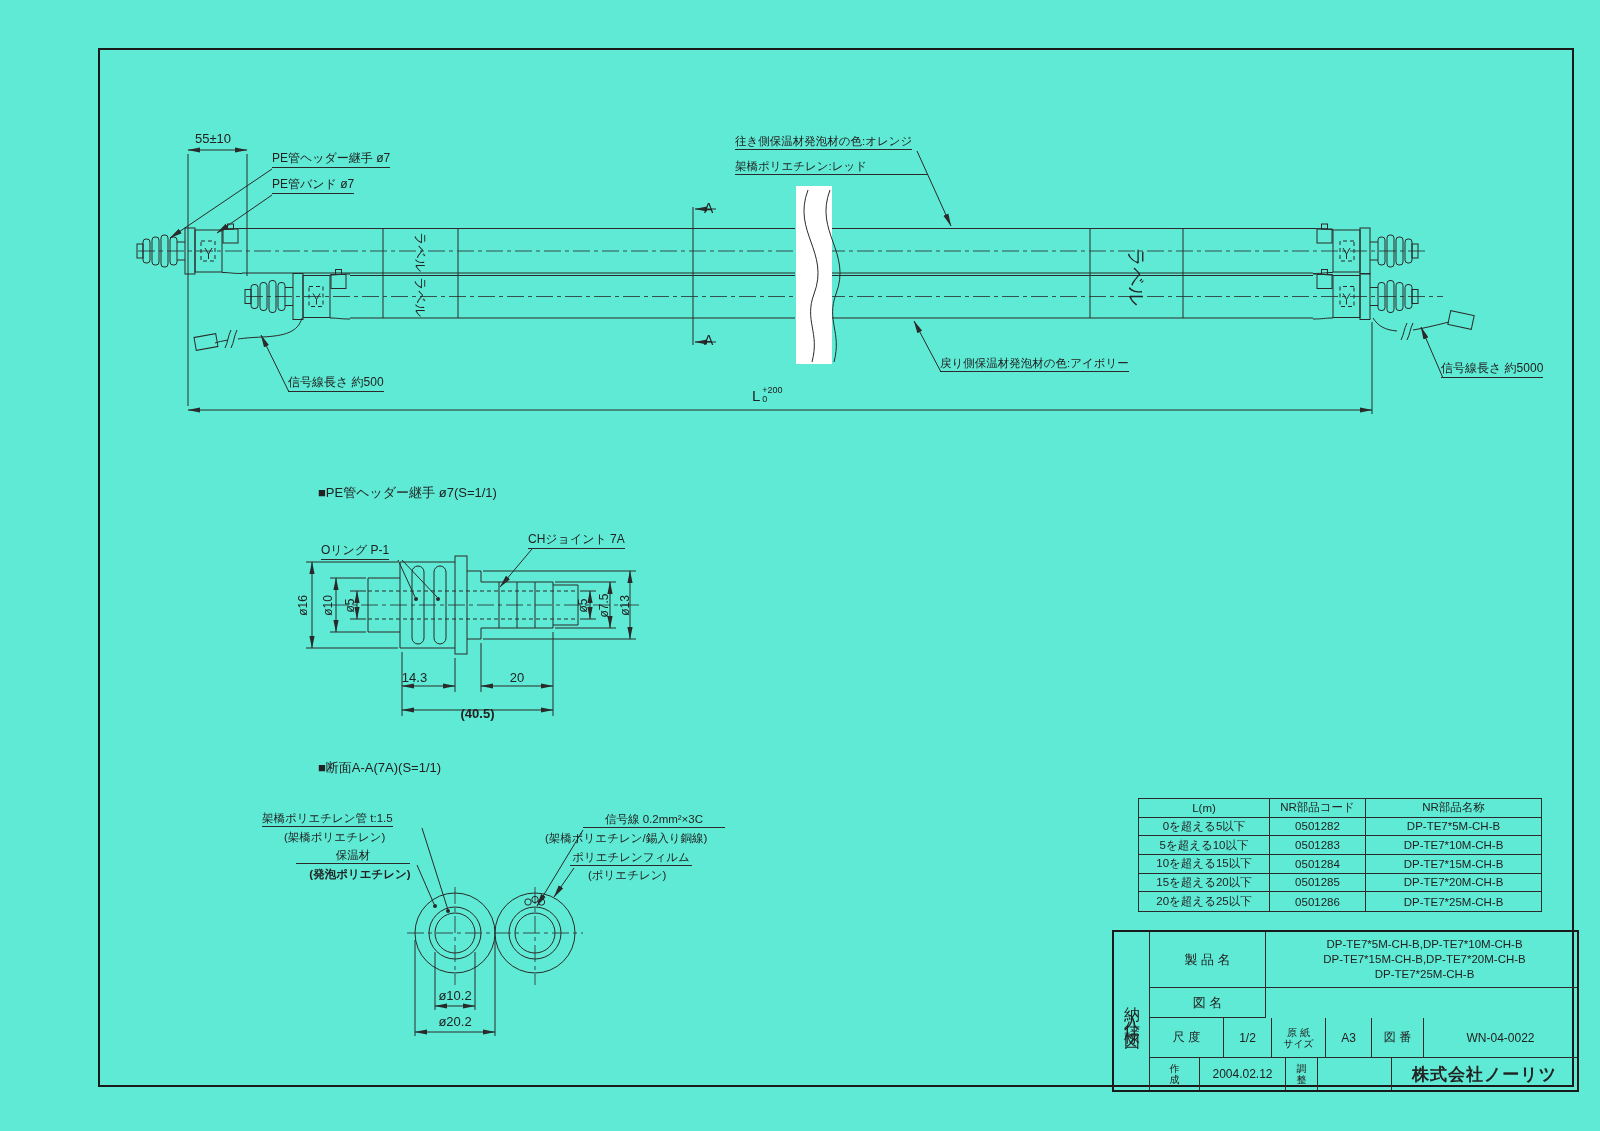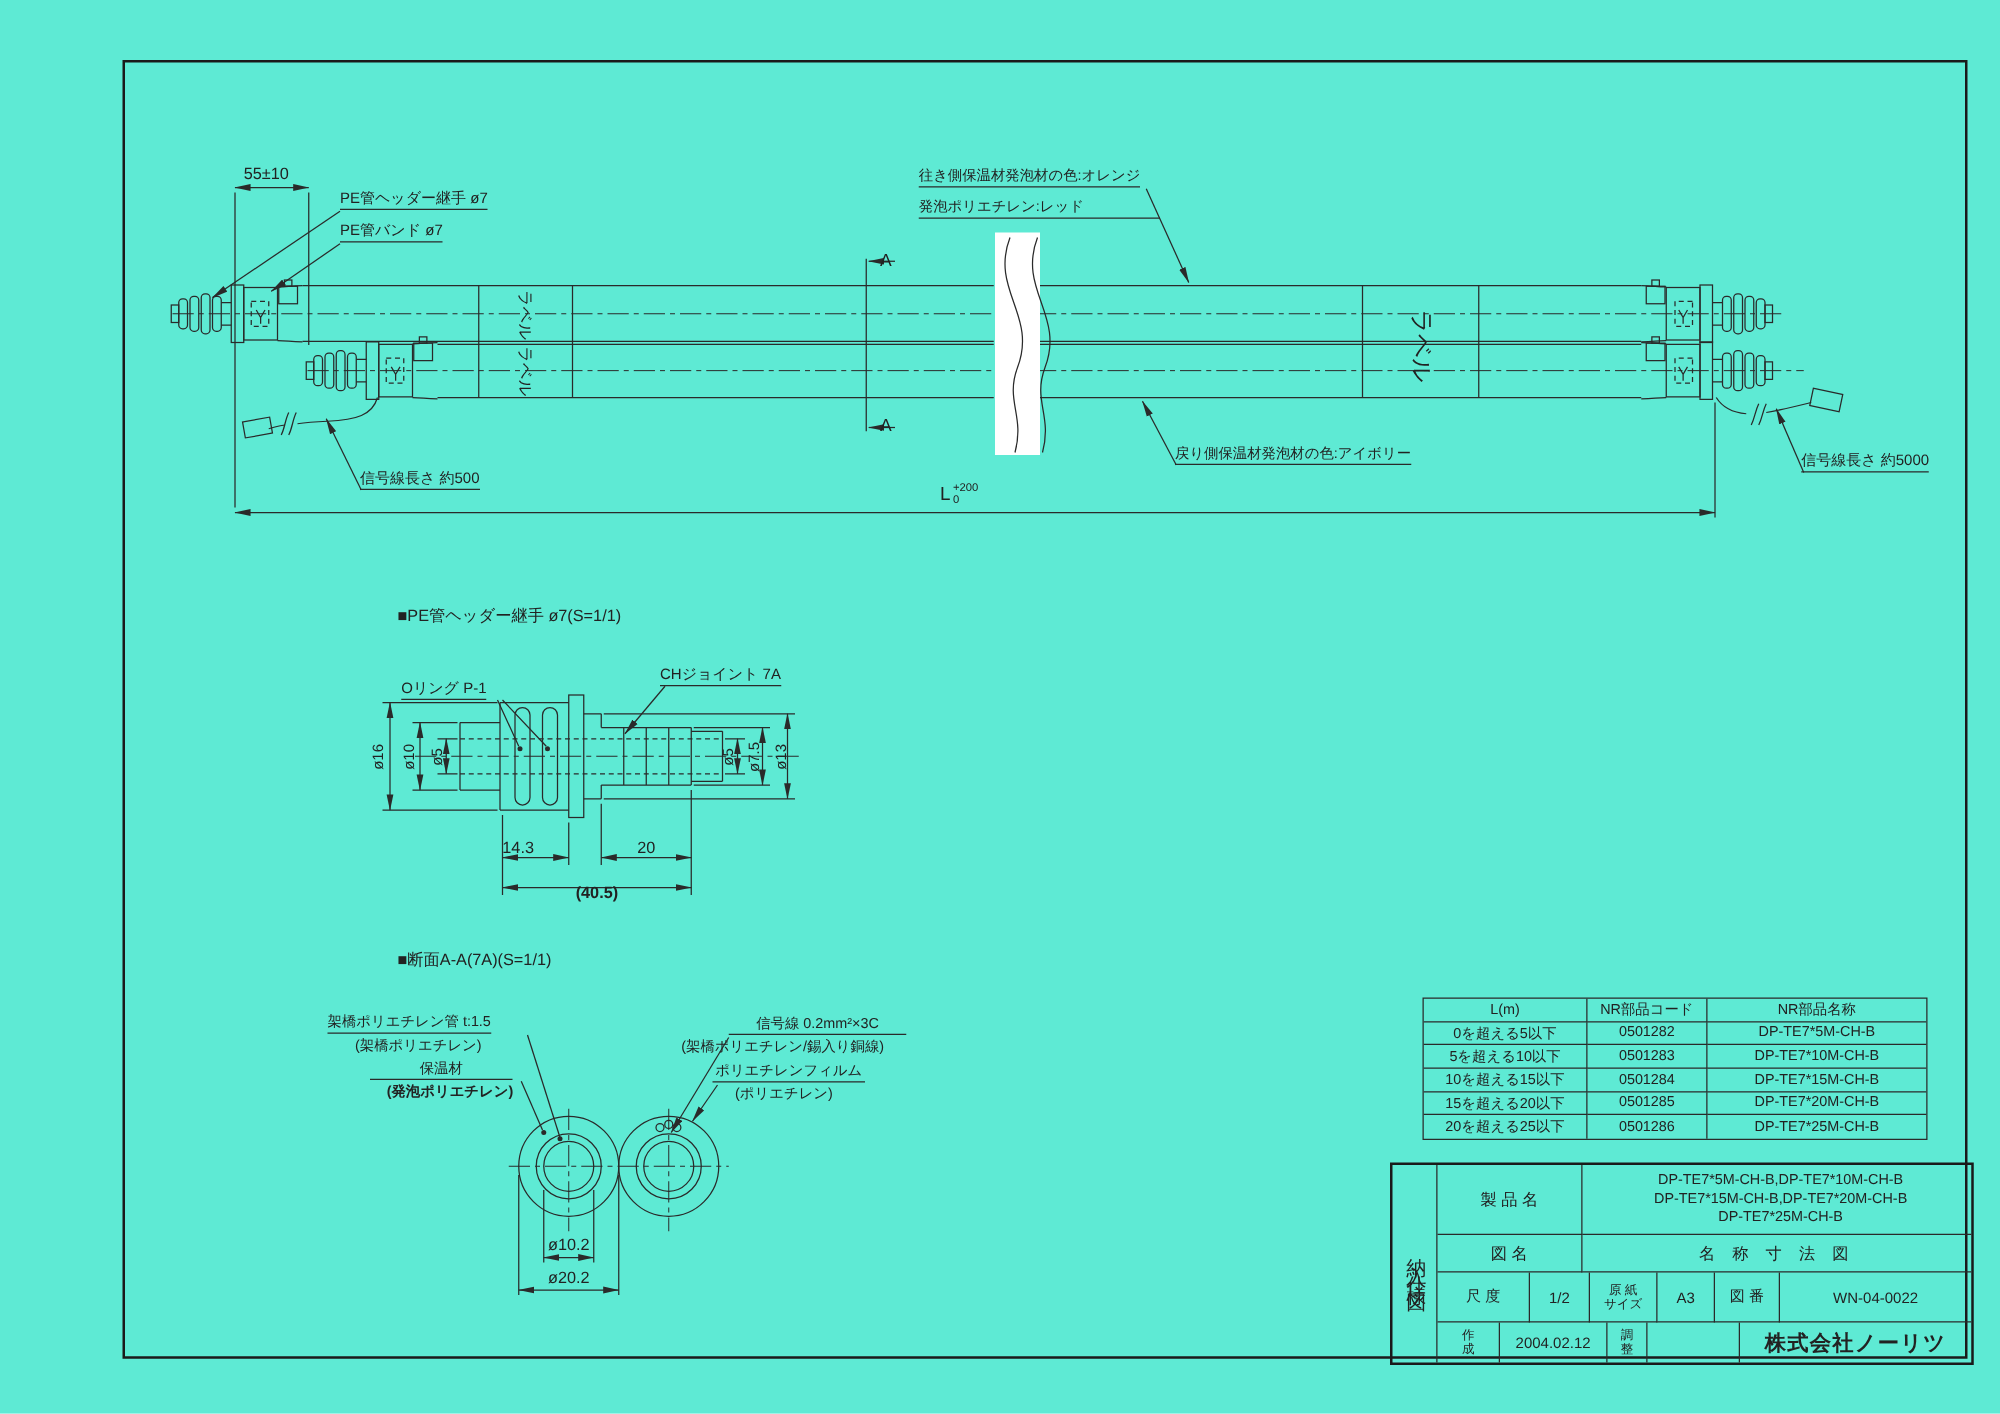--- a/index.html
+++ b/index.html
@@ -179,21 +179,21 @@
       <circle class="dot" cx="435" cy="906" r="2"></circle>
       <line class="ln" x1="583" y1="830" x2="537" y2="906" marker-end="url(#ae)"></line>
       <line class="ln" x1="574" y1="868" x2="554" y2="897" marker-end="url(#ae)"></line>
     </g>
   </svg>
 
   <div class="txt s13 c" style="left:178px;top:131px;width:70px;">55±10</div>
   <div class="txt" style="left:272px;top:151px;"><span class="u">PE管ヘッダー継手 ø7</span></div>
   <div class="txt" style="left:272px;top:177px;"><span class="u">PE管バンド ø7</span></div>
   <div class="txt s11" style="left:735px;top:134px;"><span class="u">往き側保温材発泡材の色:オレンジ</span></div>
-  <div class="txt s11" style="left:735px;top:159px;"><span class="u" style="width:193px;">発泡ポリエチレン:レッド</span></div>
+  <div class="txt s11" style="left:735px;top:159px;"><span class="u" style="width:193px;">架橋ポリエチレン:レッド</span></div>
   <div class="txt s11" style="left:940px;top:356px;"><span class="u">戻り側保温材発泡材の色:アイボリー</span></div>
   <div class="txt" style="left:288px;top:375px;"><span class="u">信号線長さ 約500</span></div>
   <div class="txt" style="left:1441px;top:361px;"><span class="u">信号線長さ 約5000</span></div>
   <div class="txt s14" style="left:704px;top:200px;">A</div>
   <div class="txt s14" style="left:704px;top:332px;">A</div>
   <div class="ldim" style="left:752px;top:387px;">
     <span>L</span>
     <span class="tol">
         <span>+200</span>
         <span>0</span>
@@ -251,21 +251,20 @@
 
   <div class="tblock">
     <div class="cell br vstrip" style="left:0;top:0;width:36px;height:158px;">納入仕様図</div>
     <div class="cell br bb s13" style="left:36px;top:0;width:116px;height:56px;">製 品 名</div>
     <div class="cell bb plines" style="left:152px;top:0;width:311px;height:56px;">
       <div>DP-TE7*5M-CH-B,DP-TE7*10M-CH-B</div>
       <div>DP-TE7*15M-CH-B,DP-TE7*20M-CH-B</div>
       <div>DP-TE7*25M-CH-B</div>
     </div>
     <div class="cell br bb s13" style="left:36px;top:56px;width:116px;height:30px;">図  名</div>
-    <div class="cell bb s13" style="left:152px;top:56px;width:311px;height:30px;letter-spacing:5px;">名 称 寸 法 図</div>
     <div class="cell br bb" style="left:36px;top:86px;width:74px;height:40px;">尺 度</div>
     <div class="cell br bb" style="left:110px;top:86px;width:48px;height:40px;">1/2</div>
     <div class="cell br bb two" style="left:158px;top:86px;width:54px;height:40px;">
       <span>原 紙</span>
         <span>サイズ</span>
     </div>
     <div class="cell br bb" style="left:212px;top:86px;width:46px;height:40px;">A3</div>
     <div class="cell br bb" style="left:258px;top:86px;width:52px;height:40px;">図 番</div>
     <div class="cell bb" style="left:310px;top:86px;width:153px;height:40px;">WN-04-0022</div>
     <div class="cell br two" style="left:36px;top:126px;width:50px;height:32px;">

